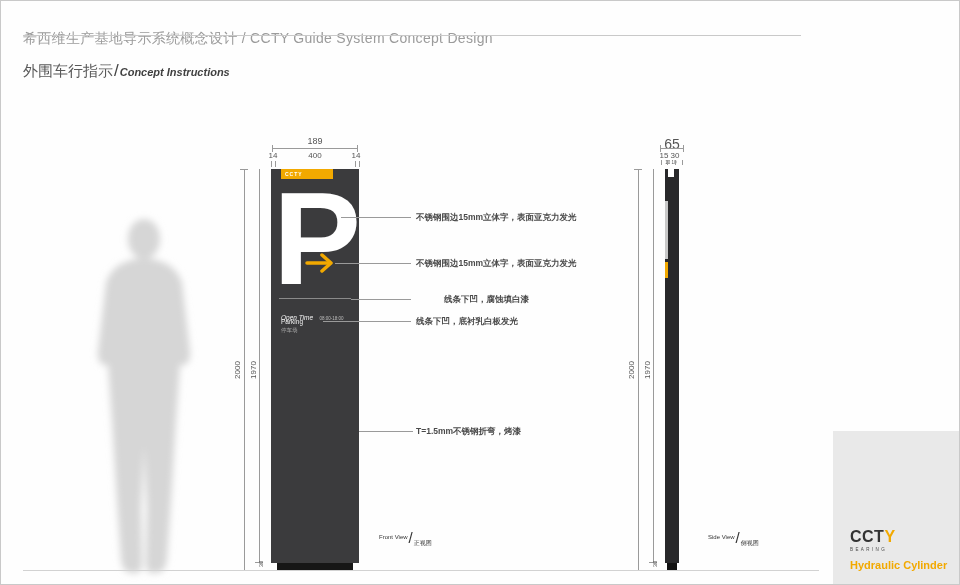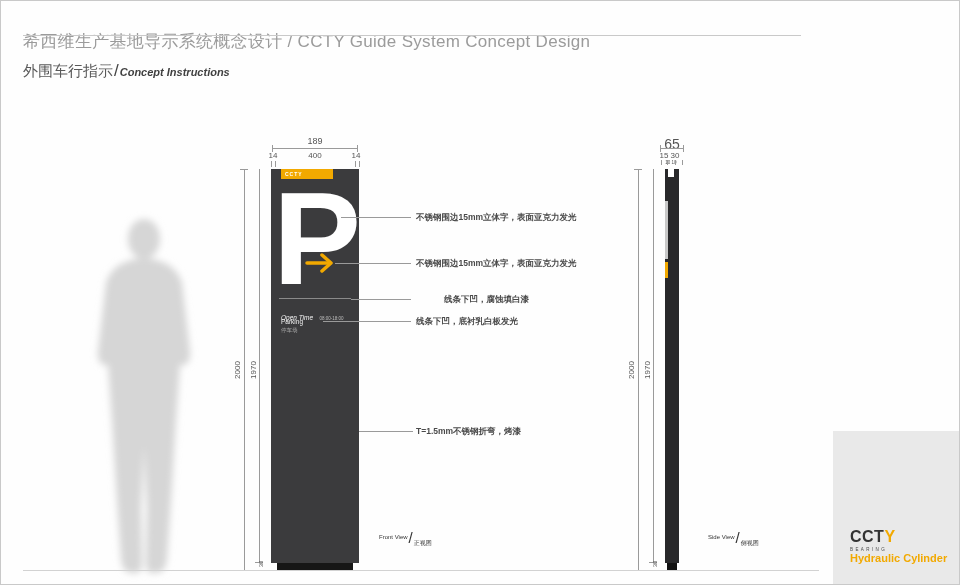--- a/index.html
+++ b/index.html
@@ -6,21 +6,21 @@
   .page{
     position:relative;width:958px;height:583px;background:#fefefe;
     border:1px solid #c9c9c9;overflow:hidden;
     font-family:"Liberation Sans",sans-serif;
   }
   .abs{position:absolute;}
   .hline{position:absolute;height:1px;background:#9a9a9a;}
   .vline{position:absolute;width:1px;background:#9a9a9a;}
   .dimlab{position:absolute;font-size:8px;color:#555;text-align:center;line-height:1;}
   .rot{transform:rotate(-90deg);}
-  .hdr-title{position:absolute;left:22px;top:29px;font-size:17px;color:#9b9b9b;letter-spacing:.3px;text-align:center;}
+  .hdr-title{position:absolute;left:22px;top:29px;font-size:14px;color:#9b9b9b;letter-spacing:.3px;text-align:center;}
   .hdr-rule{position:absolute;left:22px;top:34px;width:778px;height:1px;background:#c9c9c9;}
   .page-title{position:absolute;left:22px;top:60px;display:flex;align-items:baseline;color:#555;}
   .page-title .zh{font-size:15px;color:#595959;}
   .page-title .slash{font-size:17px;font-weight:300;color:#444;margin:0 1px;}
   .page-title .en{font-size:11px;font-style:italic;font-weight:600;color:#3f3f3f;}
   
   .sign-body{position:absolute;left:270px;top:168px;width:88px;height:394px;background:#3b3b3d;}
   .sign-base{position:absolute;left:276px;top:562px;width:76px;height:8px;background:#161616;}
   .brand-bar{position:absolute;left:280px;top:168px;width:52px;height:10px;background:#f2a900;
     color:#fff;font-size:5px;font-weight:bold;line-height:10px;padding-left:4px;letter-spacing:1px;box-sizing:border-box;}
@@ -44,21 +44,21 @@
   .viewlab .en{font-size:6px;position:relative;top:-4px;}
   .viewlab .slash{font-size:15px;font-weight:300;margin:0 1px;}
   .viewlab .zh{font-size:6px;position:relative;top:2px;}
   .ground{position:absolute;left:22px;top:569px;width:796px;height:1px;background:#d2d2d2;}
   
   .corner-panel{position:absolute;left:832px;top:430px;width:126px;height:153px;background:#e9e9e9;}
   .logo{position:absolute;left:849px;top:528px;}
   .logo-word{font-size:16px;font-weight:800;color:#333;letter-spacing:.5px;line-height:1;}
   .logo-word .accent{color:#f2a900;}
   .logo-sub{font-size:4.5px;letter-spacing:2.4px;color:#4a4a4a;margin-top:2px;}
-  .logo-tag{font-size:11px;font-weight:bold;color:#f2a900;white-space:nowrap;}
+  .logo-tag{font-size:11px;font-weight:bold;color:#f2a900;margin-top:7px;white-space:nowrap;}
 </style>
 </head>
 <body>
 
 <div class="page">
 
   <div class="hdr-title">希西维生产基地导示系统概念设计 / CCTY Guide System Concept Design</div>
   <div class="hdr-rule"></div>
 
   <div class="page-title">

